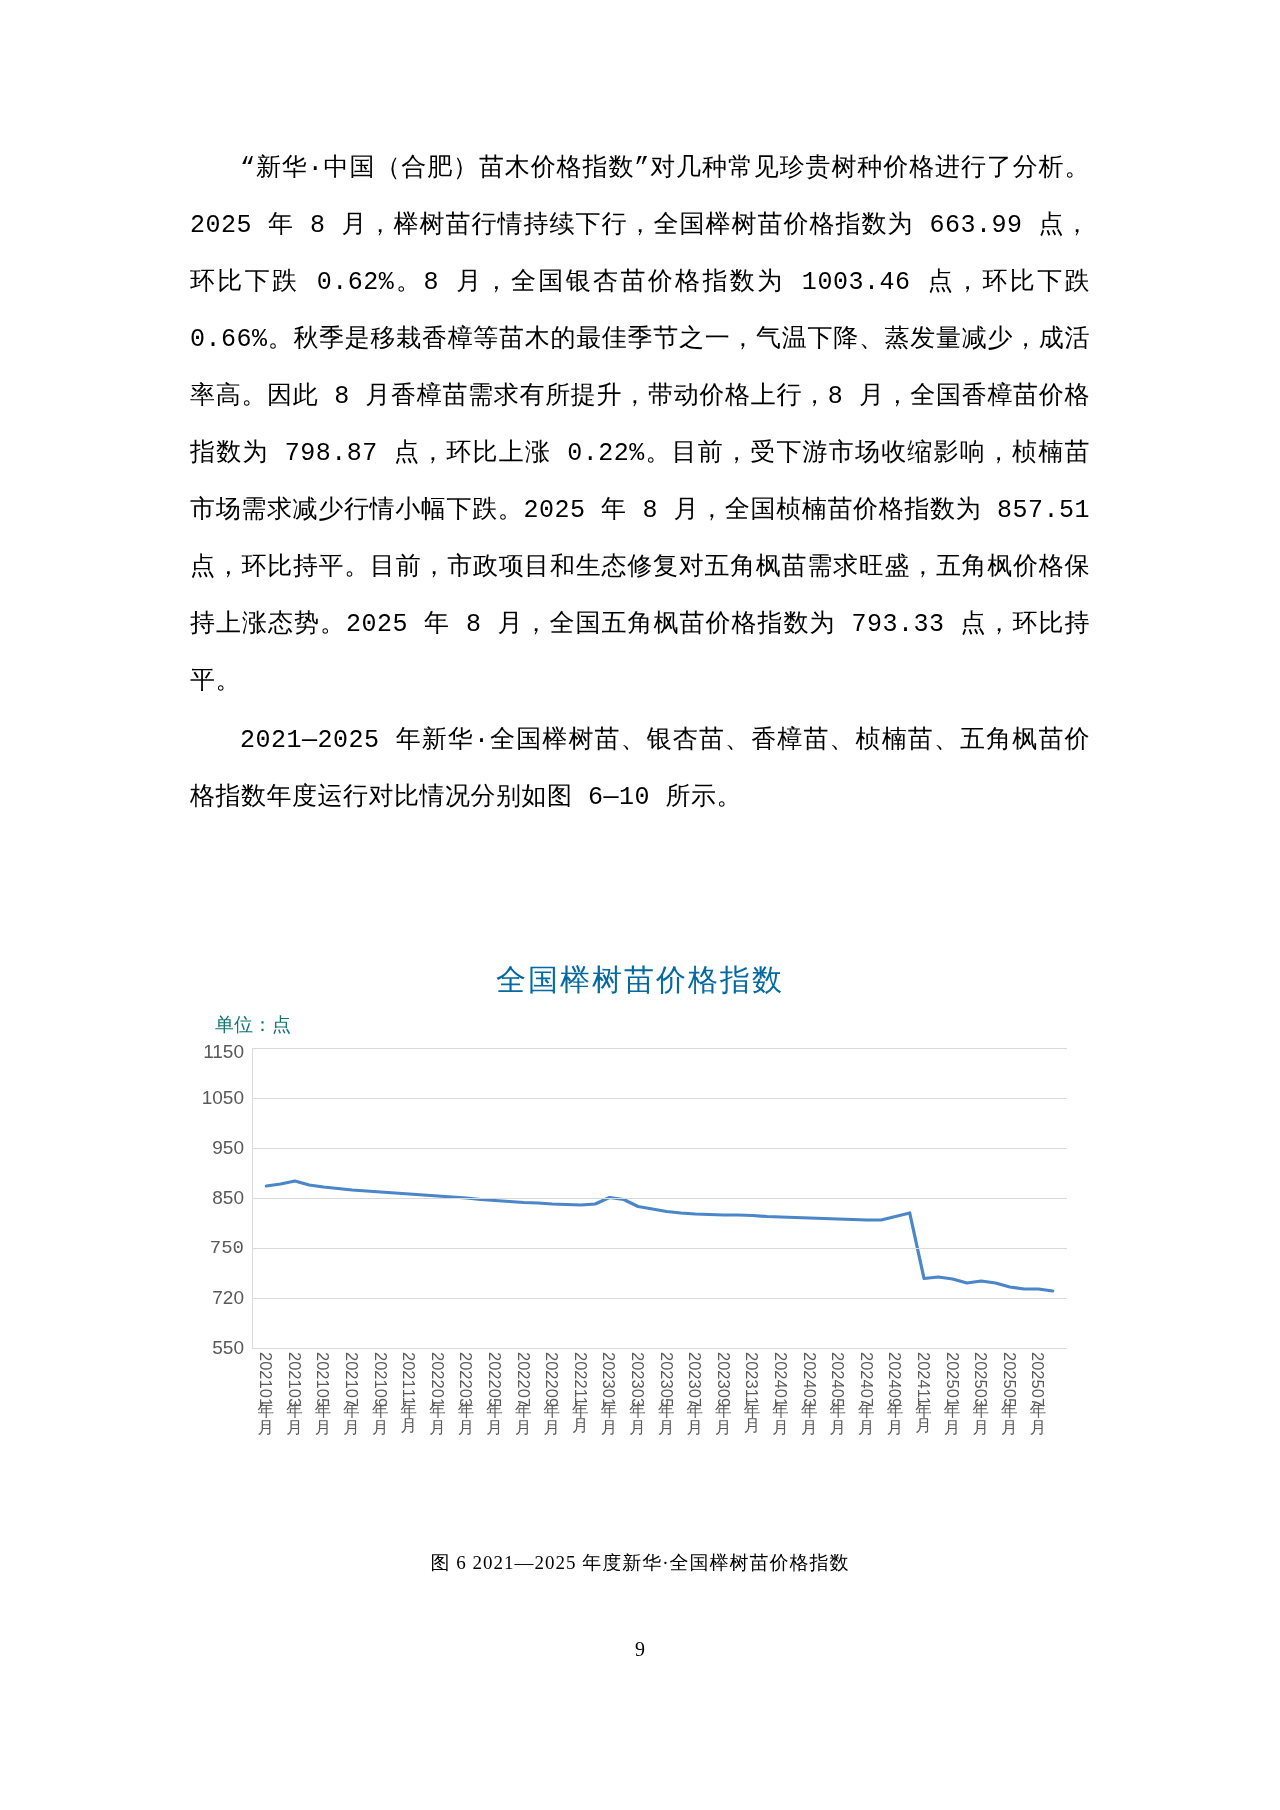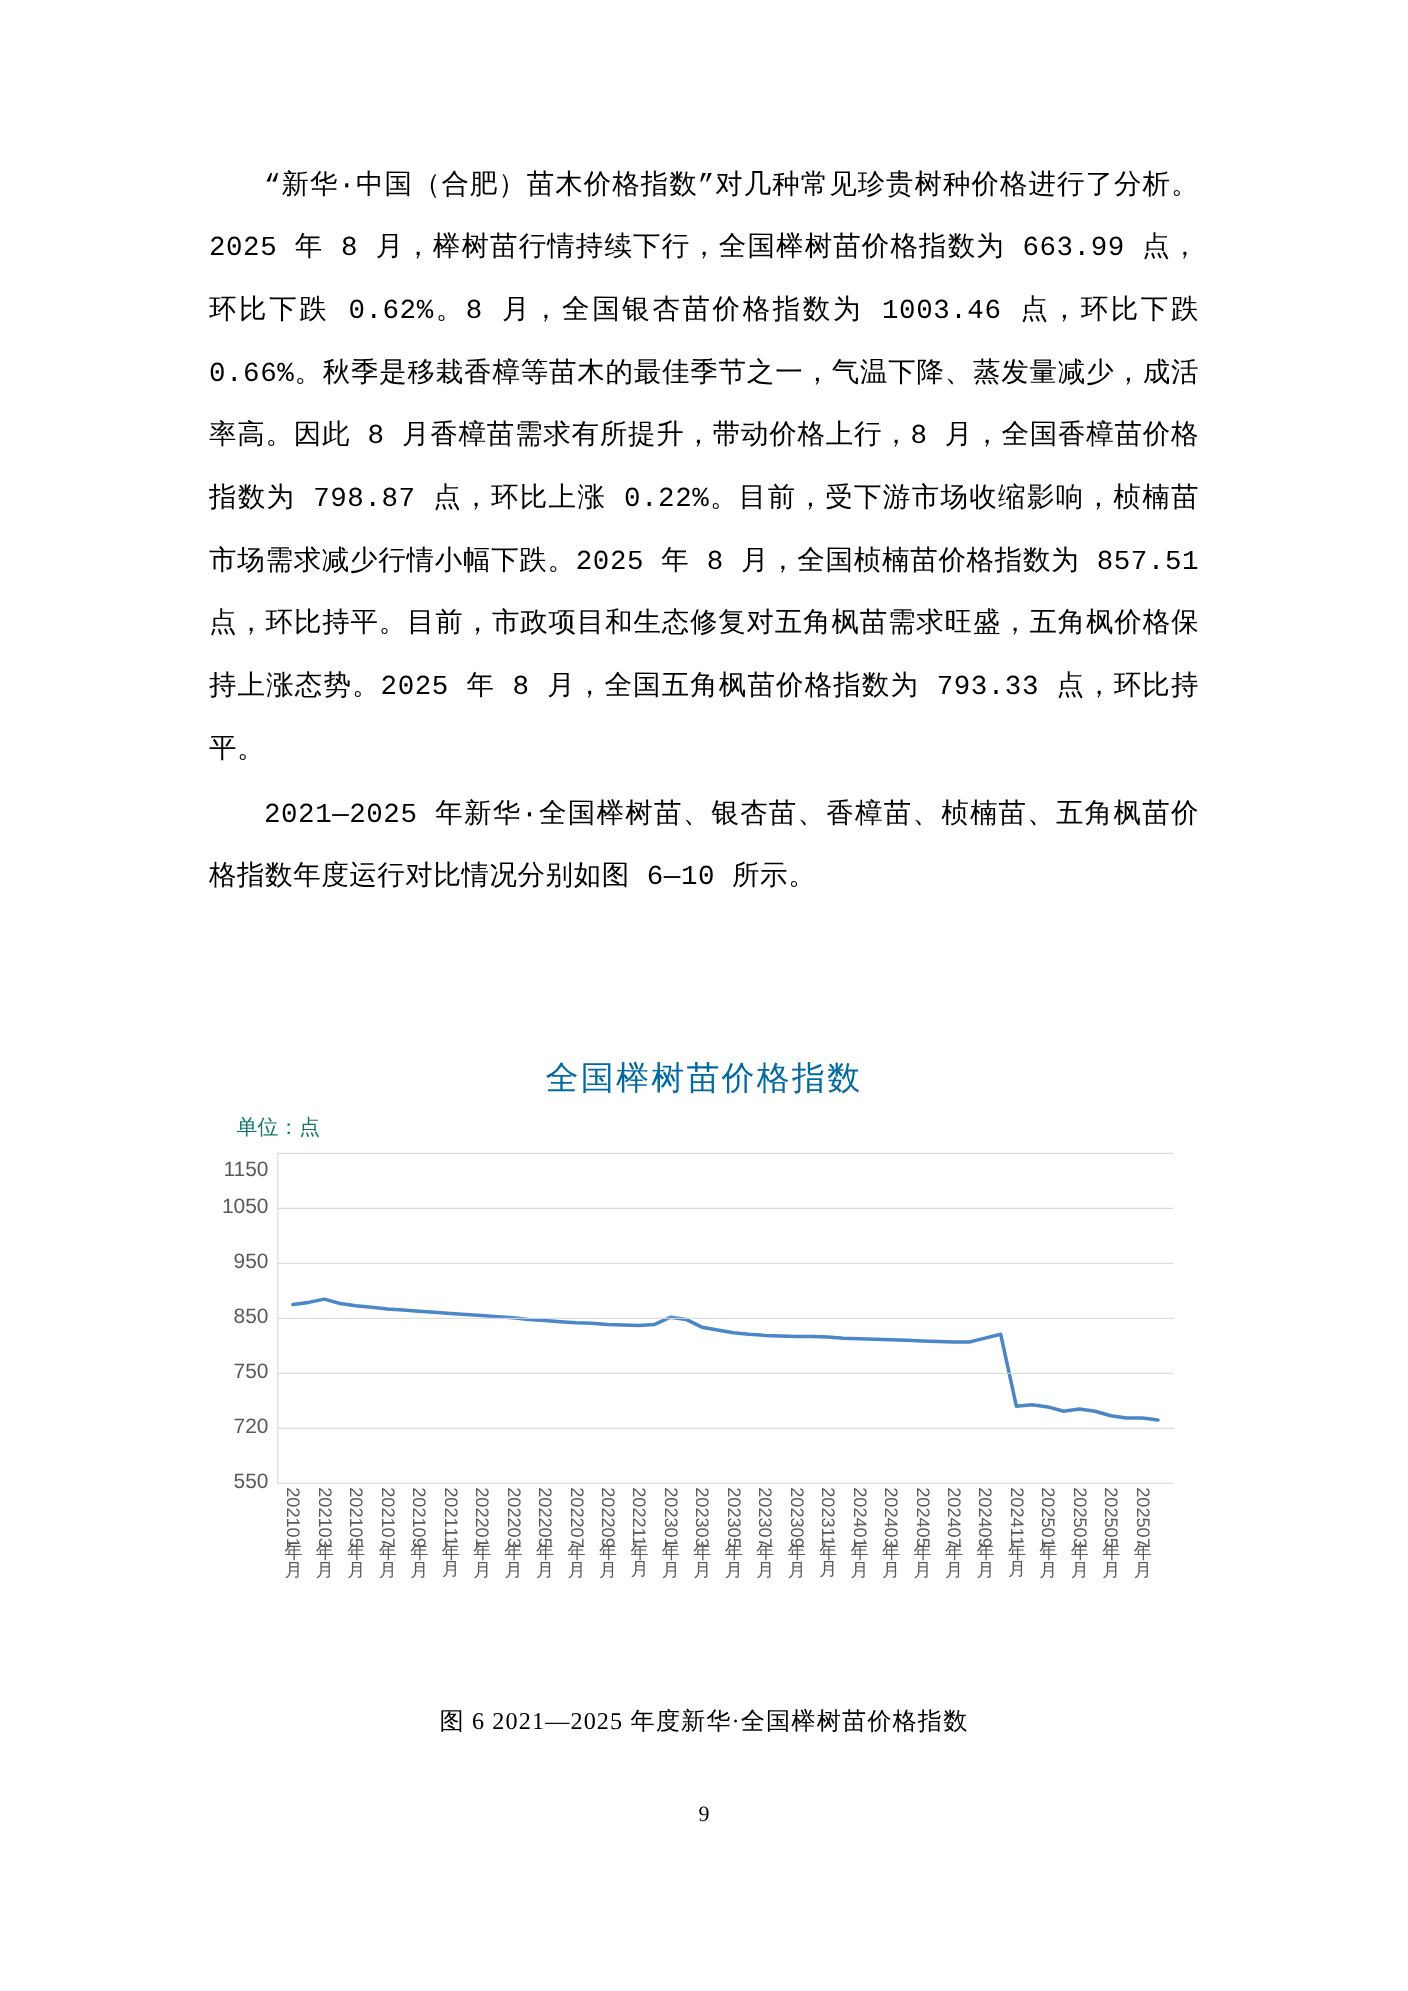--- a/index.html
+++ b/index.html
@@ -131,21 +131,21 @@
     white-space: nowrap;
     letter-spacing: 0px;
   }
   .fig-caption {
     position: absolute;
     left: 190px;
     top: 1550px;
     width: 900px;
     text-align: center;
     font-family: "Liberation Serif", serif;
-    font-size: 22px;
+    font-size: 19px;
     letter-spacing: 1px;
   }
   .page-number {
     position: absolute;
     left: 0;
     top: 1638px;
     width: 1280px;
     text-align: center;
     font-family: "Liberation Serif", serif;
     font-size: 20px;
@@ -163,25 +163,25 @@
   </div>
 
   <div class="figure">
     <div class="chart-title">全国榉树苗价格指数</div>
     <div class="chart-unit">单位：点</div>
 
     <div class="plot-wrap">
       <div class="y-labels" id="y-labels">
           <div class="y-label" style="top: 300px;">550</div>
           <div class="y-label" style="top: 250px;">720</div>
-          <div class="y-label" style="top: 200px;">750</div>
+          <div class="y-label" style="top: 200px; font-family: Liberation Mono, monospace;">750</div>
           <div class="y-label" style="top: 150px;">850</div>
           <div class="y-label" style="top: 100px;">950</div>
           <div class="y-label" style="top: 50px;">1050</div>
-          <div class="y-label" style="top: 16px;">1150</div>
+          <div class="y-label" style="top: 4px;">1150</div>
         </div>
       <div class="plot" id="plot">
         <div class="axis-line"></div>
         <svg id="series-svg" width="815" height="300" viewBox="0 0 815 300" preserveAspectRatio="none" style="position:absolute;left:0;top:0;">
             <polyline points="14.30,138.00 28.60,136.00 42.89,133.00 57.19,137.00 71.49,139.00 85.79,140.50 100.09,142.00 114.39,143.00 128.68,144.00 142.98,145.00 157.28,146.00 171.58,147.00 185.88,148.00 200.18,149.00 214.47,150.00 228.77,151.50 243.07,152.50 257.37,153.50 271.67,154.50 285.96,155.00 300.26,156.00 314.56,156.50 328.86,157.00 343.16,156.00 357.46,149.50 371.75,151.50 386.05,158.50 400.35,161.00 414.65,163.50 428.95,165.00 443.25,166.00 457.54,166.50 471.84,167.00 486.14,167.00 500.44,167.50 514.74,168.50 529.04,169.00 543.33,169.50 557.63,170.00 571.93,170.50 586.23,171.00 600.53,171.50 614.82,172.00 629.12,172.00 643.42,168.50 657.72,165.00 672.02,230.50 686.32,229.00 700.61,231.00 714.91,235.00 729.21,233.00 743.51,235.00 757.81,239.00 772.11,241.00 786.40,241.00 800.70,243.00" fill="none" stroke="#4a86c8" stroke-width="3.2" stroke-linejoin="round" stroke-linecap="round"></polyline>
           </svg>
       <div class="gridline" style="top: 300px;"></div>
           <div class="gridline" style="top: 250px;"></div>
           <div class="gridline" style="top: 200px;"></div>
           <div class="gridline" style="top: 150px;"></div>

